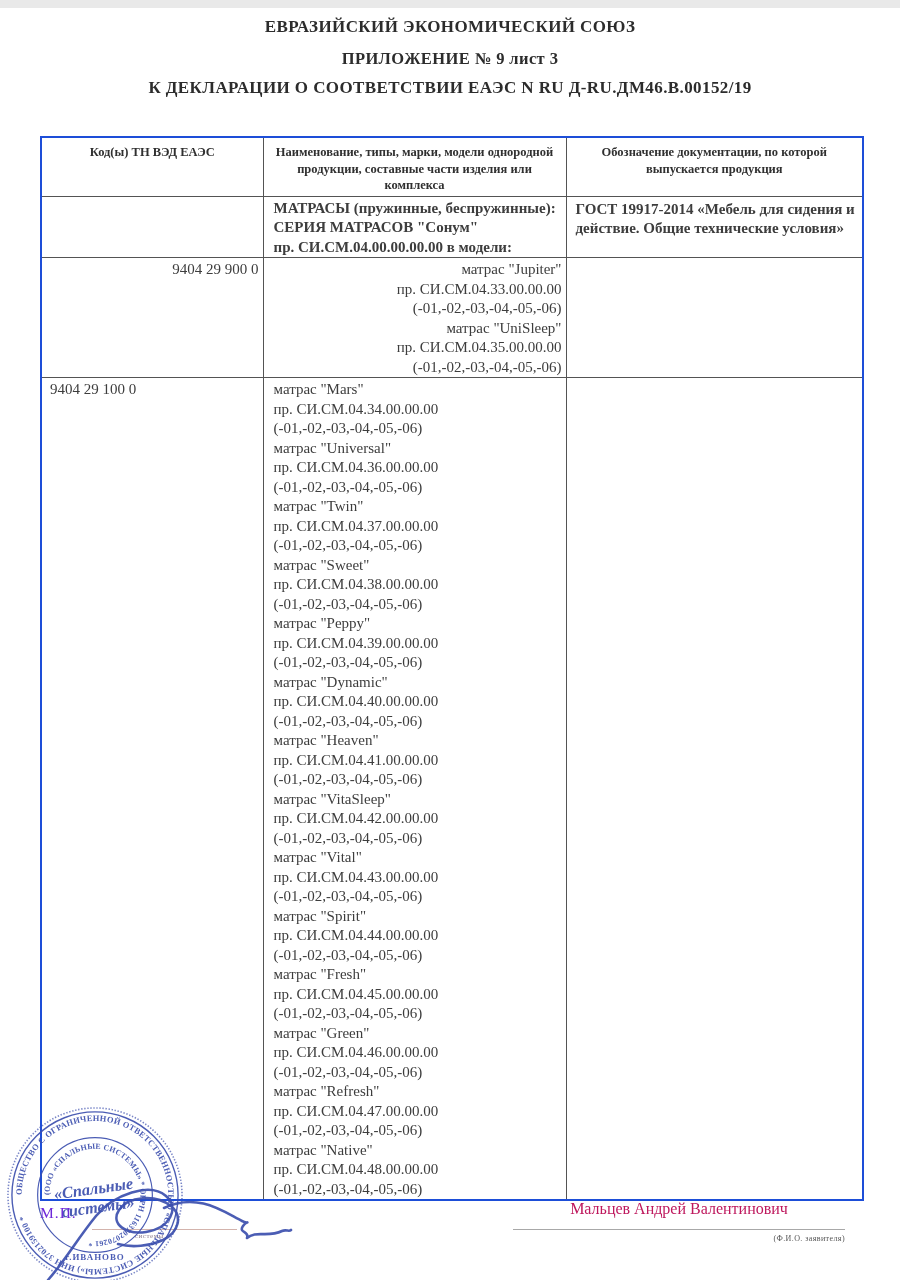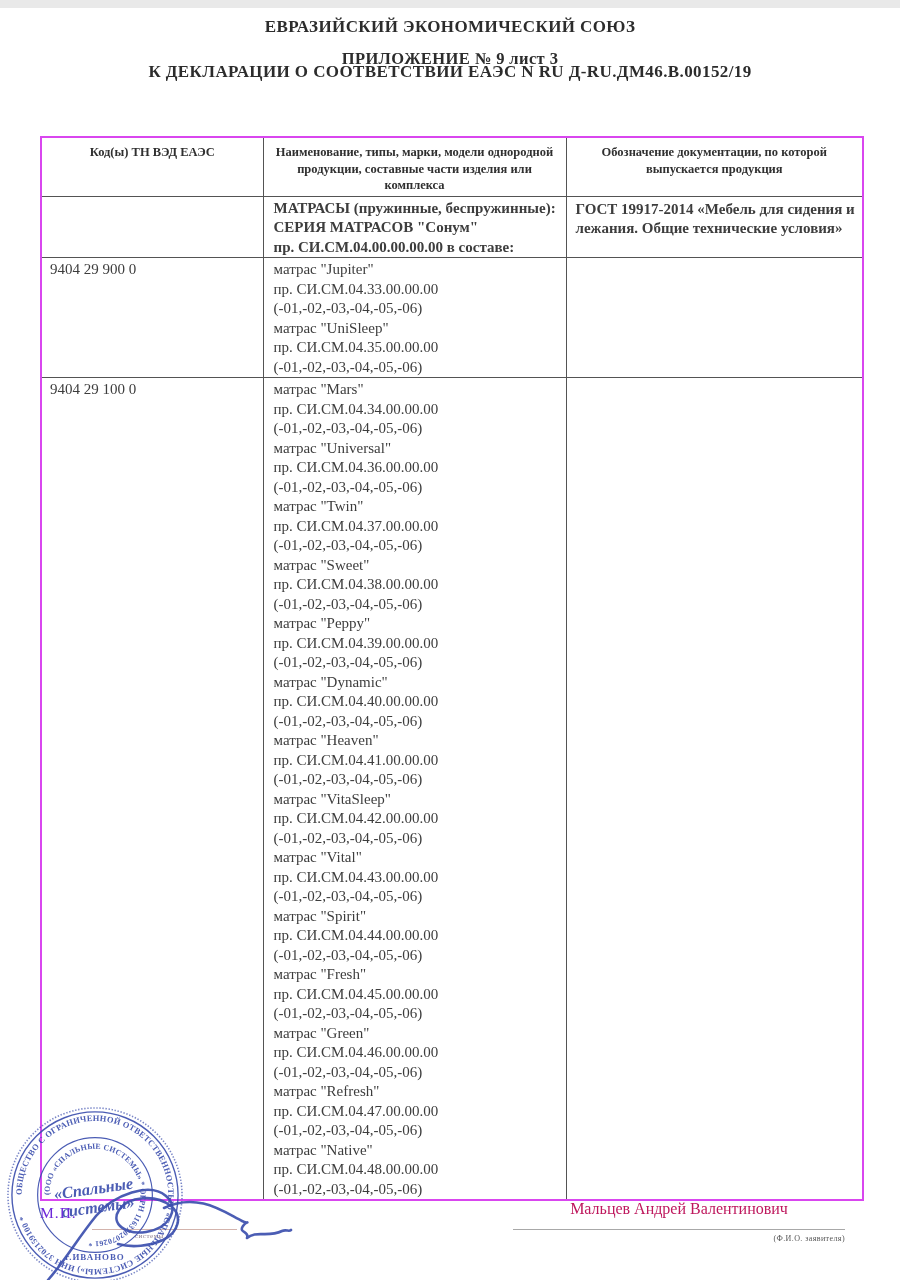--- a/index.html
+++ b/index.html
@@ -7,40 +7,40 @@
   html,body { background:#e9e9e9; }
   .page {
     position:relative; width:900px; height:1280px; margin:8px auto;
     background:#fff; overflow:hidden;
     font-family:"Liberation Serif","DejaVu Serif",serif; color:#3b3b3b;
   }
   .doc-title { position:absolute; left:0; width:100%; text-align:center;
     font-weight:bold; color:#2c2c2c; letter-spacing:.4px; }
   .t1 { top:9px;  font-size:17px; }
   .t2 { top:41px; font-size:16.5px; }
-  .t3 { top:54px; font-size:17px; }
+  .t3 { top:70px; font-size:17px; }
   .subtitle { position:absolute; top:109px; left:0; width:860px; text-align:center;
     font-size:13.8px; color:#3a3a3a; }
 
   table.products {
     position:absolute; left:40px; top:128px; width:822px;
     border-collapse:collapse; table-layout:fixed;
-    border:2px solid #d946ef;
+    border:2px solid #1d4ed8;
   }
   .products th, .products td { border:1.4px solid #545454; vertical-align:top; }
   .products thead th {
     font-size:12.5px; font-weight:bold; text-align:center; color:#303030;
     line-height:16.5px; padding:6px 12px 2px 12px; height:53px;
   }
   .products td { font-size:15px; line-height:19.5px; color:#3d3d3d; }
   .code-cell { padding:2px 4px 0 8px; }
   .prod-cell { padding:2px 4px 0 10px; }
   .doc-cell  { padding:3px 6px 16px 9px; line-height:22px; }
   tr.r0 { height:59px;font-weight:bold; }
-  tr.r1 { height:116px; }
+  tr.r1 { height:116px;text-align:right; }
   tr.r2 { height:819px; }
 
   .mp { position:absolute; left:40px; top:1196px; font-size:15.5px; color:#6d28d9;
     letter-spacing:1px; z-index:6; }
   .stamp-svg { position:absolute; left:5px; top:1097px; width:180px; height:180px;
     z-index:4; opacity:.92; }
   .stamp-ring { fill:none; stroke:var(--stamp-ink); }
   .stamp-text { fill:var(--stamp-ink); font-family:"Liberation Serif",serif; font-weight:bold; }
   .stamp-center { fill:var(--stamp-ink); font-family:"Liberation Serif",serif;
     font-weight:bold; font-style:italic; font-size:16.5px; text-anchor:middle; }
@@ -79,25 +79,25 @@
         <th>Наименование, типы, марки, модели однородной продукции, составные части изделия или комплекса</th>
         <th>Обозначение документации, по которой выпускается продукция</th>
       </tr>
     </thead>
     <tbody id="table-body">
         <tr class="r0">
           <td class="code-cell"></td>
           <td class="prod-cell">
             <div>МАТРАСЫ (пружинные, беспружинные):</div>
             <div>СЕРИЯ МАТРАСОВ "Сонум"</div>
-            <div>пр. СИ.СМ.04.00.00.00.00 в составе:</div>
+            <div>пр. СИ.СМ.04.00.00.00.00 в модели:</div>
           </td>
           <td class="doc-cell">
             <div>ГОСТ 19917-2014 «Мебель для сидения и</div>
-            <div>лежания. Общие технические условия»</div>
+            <div>действие. Общие технические условия»</div>
           </td>
         </tr>
         <tr class="r1">
           <td class="code-cell">9404 29 900 0</td>
           <td class="prod-cell">
             <div>матрас "Jupiter"</div>
             <div>пр. СИ.СМ.04.33.00.00.00</div>
             <div>(-01,-02,-03,-04,-05,-06)</div>
             <div>матрас "UniSleep"</div>
             <div>пр. СИ.СМ.04.35.00.00.00</div>

